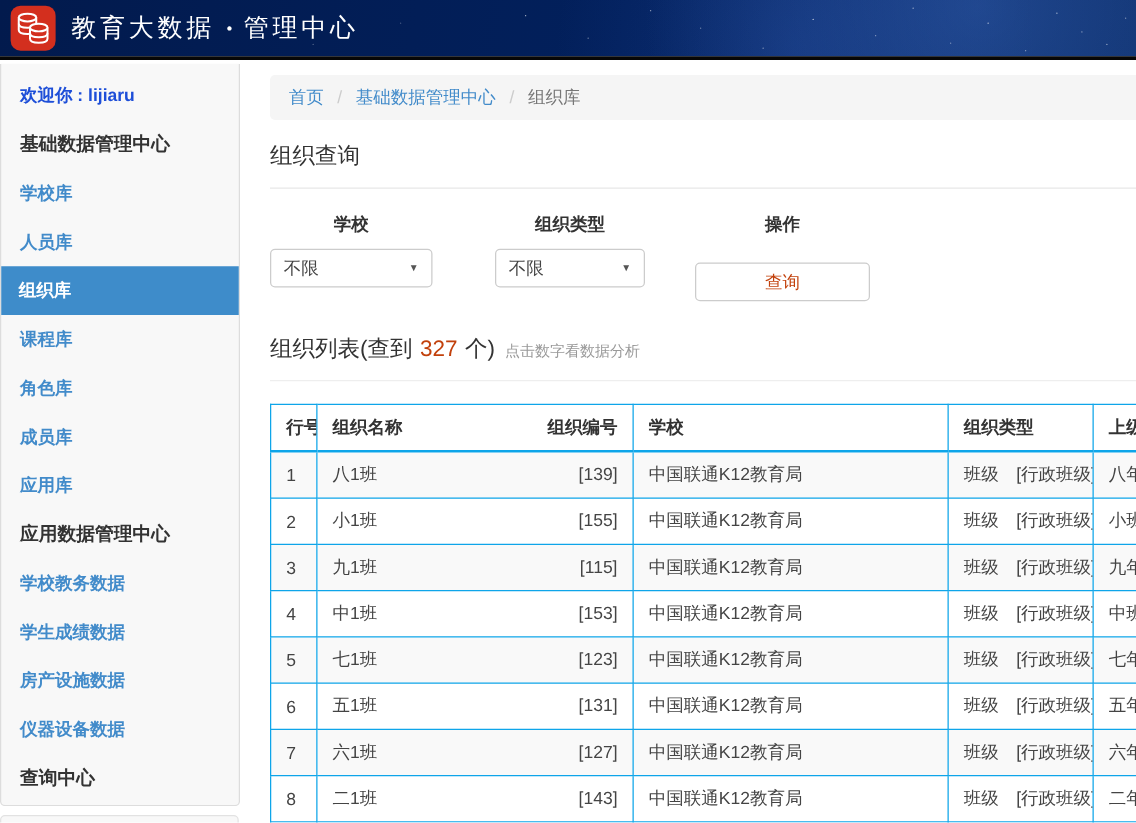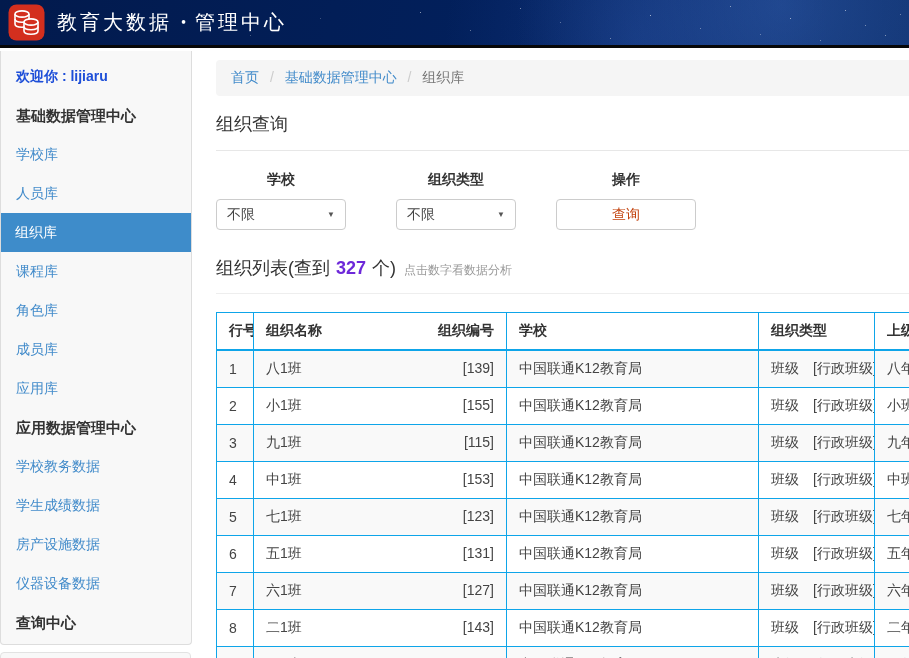--- a/index.html
+++ b/index.html
@@ -44,21 +44,21 @@
   .brand .dot { font-size:12px; letter-spacing:0; }
   
   .sidebar {
     position:absolute; left:0; top:51px; width:192px; height:594px;
     background:#f8f8f8;
     border:1px solid #ddd; border-top:none;
     border-radius:0 0 4px 4px;
     padding-top:6px;
     overflow:hidden;
   }
-  .side-item { padding:11px 15px; font-size:14px; line-height:17px; cursor:pointer; }
+  .side-item { padding:11px 15px; font-size:14px; line-height:17px; cursor:pointer;font-weight:bold; }
   .side-item.welcome { color:#1d4ed8; font-weight:bold; cursor:default; }
   .side-item.header  { color:#333; font-weight:bold; font-size:15px; }
   .side-item.link    { color:#428bca; }
   .side-item.active  { background:#3e8cca; color:#fff; margin:0 -1px; }
   .sidebar-next-panel {
     position:absolute; left:0; top:652px; width:191px; height:12px;
     background:#f8f8f8; border:1px solid #e2e2e2; border-radius:4px 4px 0 0;
   }
   
   .main { position:absolute; left:193px; top:51px; width:890px; padding-left:23px; }
@@ -70,38 +70,38 @@
   .breadcrumb .sep { color:#ccc; margin:0 7px; }
   .page-title {
     margin-top:16px; font-size:18px; font-weight:normal; color:#333;
     padding-bottom:14px; border-bottom:1px solid #e7e7e7;
   }
   
   .filter-row { margin-top:20px; display:flex; }
   .filter-group { display:flex; flex-direction:column; align-items:center; }
   .fg-1 { width:130px; margin-right:50px; }
   .fg-2 { width:120px; margin-right:40px; }
-  .fg-3 { width:140px; }
+  .fg-3 { width:140px;gap:11px; }
   .filter-label { font-size:14px; font-weight:bold; color:#333; height:20px; }
   .select-box {
     margin-top:8px; width:100%; height:31px;
     background:#fff; border:1px solid #ccc; border-radius:4px;
     display:flex; align-items:center; justify-content:space-between;
     padding:0 10px; font-size:14px; color:#444; cursor:pointer;text-align:right;
   }
   .select-box .caret { font-size:8px; color:#555; }
   .query-btn {
     margin-top:8px; width:100%; height:31px;
     background:#fff; border:1px solid #ccc; border-radius:4px;
     font-size:14px; color:#c2410c; cursor:pointer;
     font-family:inherit;
   }
   
   .list-head { margin-top:26px; font-size:18px; color:#333; display:flex; align-items:baseline; }
-  .list-head .count { color:#6d28d9; font-weight:bold; margin:0 6px; cursor:pointer; }
+  .list-head .count { color:#c2410c; font-weight:normal; margin:0 6px; cursor:pointer; }
   .list-head .hint { font-size:12px; color:#999; margin-left:8px; }
   .rule { margin-top:13px; border:none; border-top:1px solid #eee; height:0; }
   
   table.org-table {
     margin-top:18px; border-collapse:collapse; table-layout:fixed;
     width:807px; font-size:14px; color:#444; background:#fff;
   }
   .org-table th, .org-table td { border:1px solid #0ea5e9; padding:9px 12px; text-align:left; }
   .org-table th { color:#333; font-weight:bold; border-bottom-width:2px; background:#fff; }
   .org-table tbody tr:nth-child(odd) { background:#f9f9f9; }

